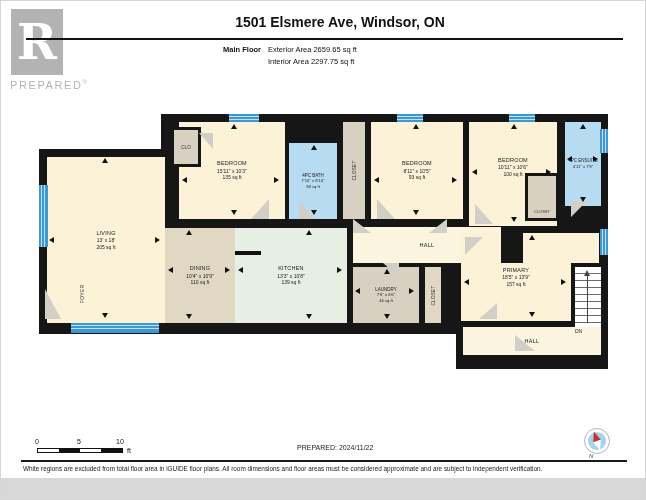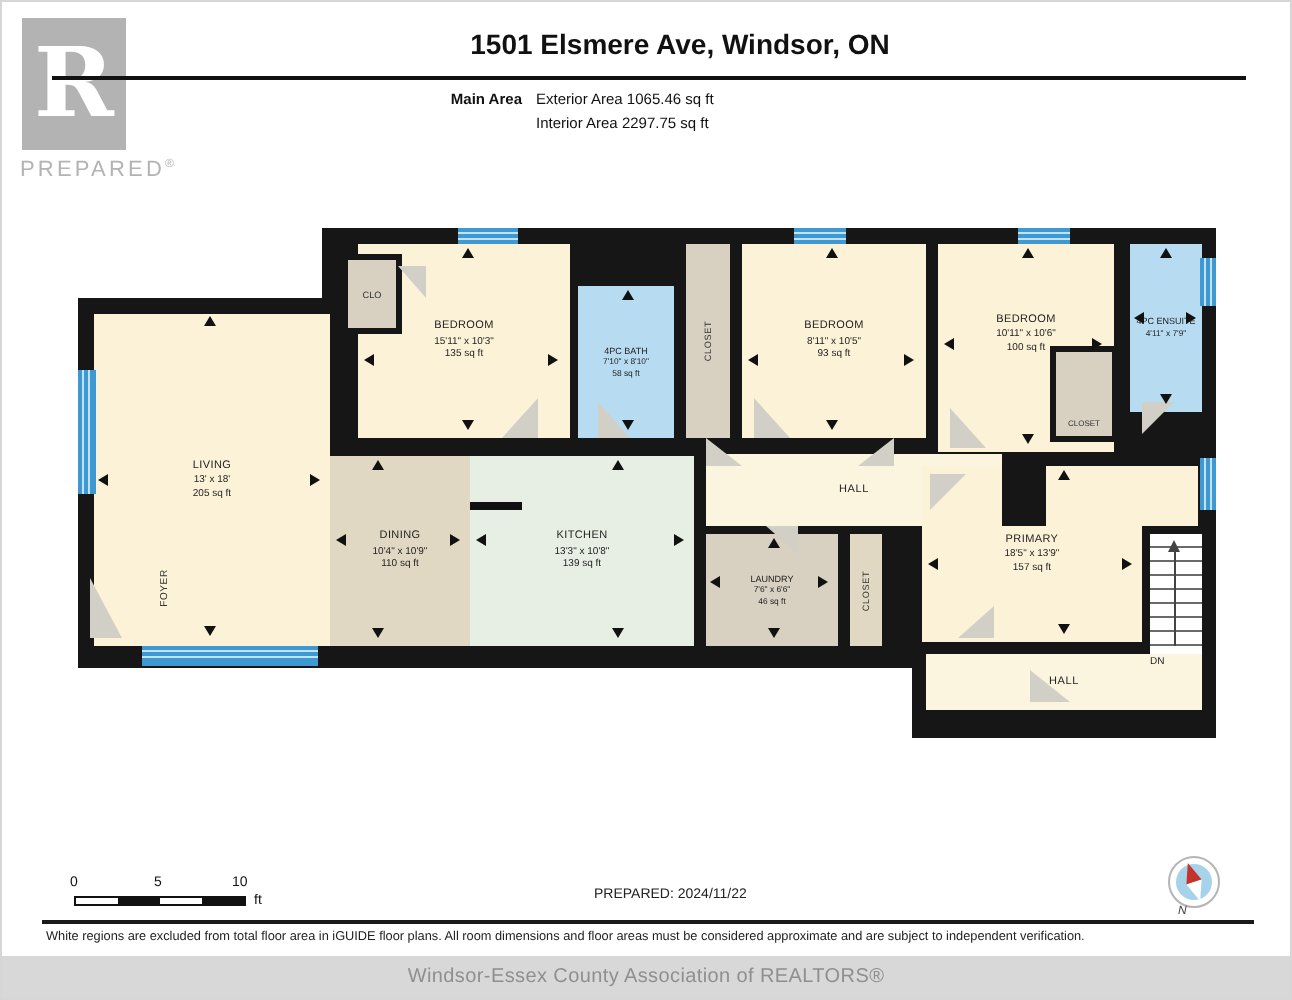--- a/index.html
+++ b/index.html
@@ -75,22 +75,22 @@
 <body>
 
 <div class="page">
 
   <div class="logo-box">
     <span class="logo-r">R</span>
   </div>
   <div class="logo-word"><span>PREPARED</span><span class="logo-reg">®</span></div>
   <div class="title">1501 Elsmere Ave, Windsor, ON</div>
   <div class="title-rule"></div>
-  <div class="floor-label">Main Area</div>
-  <div class="area-line1">Exterior Area 1065.46 sq ft</div>
+  <div class="floor-label">Main Floor</div>
+  <div class="area-line1">Exterior Area 2659.65 sq ft</div>
   <div class="area-line2">Interior Area 2297.75 sq ft</div>
 
   <div class="wall" style="left:38px;top:148px;width:135px;height:185px;"></div>
   <div class="wall" style="left:160px;top:113px;width:302px;height:220px;"></div>
   <div class="wall" style="left:455px;top:113px;width:152px;height:255px;"></div>
 
   <div class="room cream" style="left:46px;top:156px;width:118px;height:166px;">
     <div class="rl">
         <span class="rn">LIVING</span>
         <span class="rd">13' x 18'</span>
@@ -265,15 +265,14 @@
     <div class="needle">
       <div class="needle-n"></div>
       <div class="needle-s"></div>
     </div>
   </div>
   <div class="compass-n">N</div>
   <div class="bottom-rule"></div>
   <div class="disclaimer">White regions are excluded from total floor area in iGUIDE floor plans. All room dimensions and floor areas must be considered approximate and are subject to independent verification.</div>
 
   <div class="footer-band"></div>
-  <div class="footer-text">Windsor-Essex County Association of REALTORS®</div>
 
 </div>
 
 </body></html>

